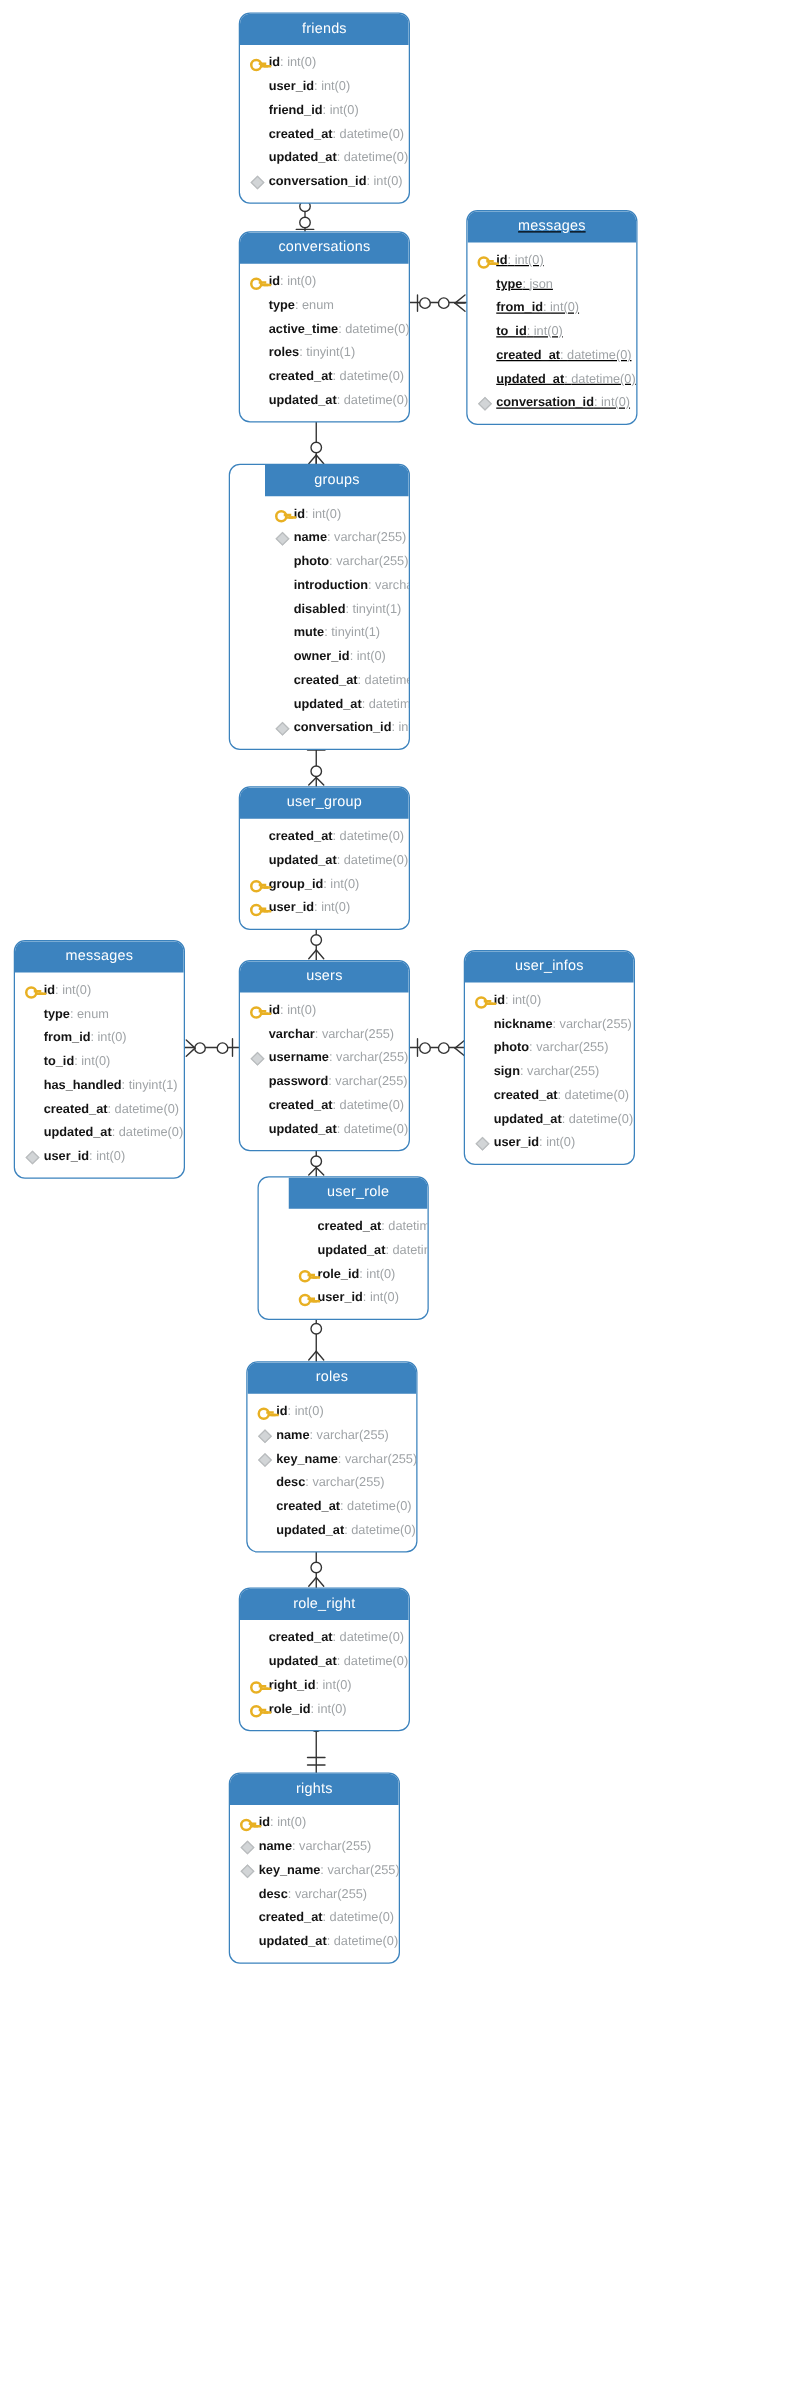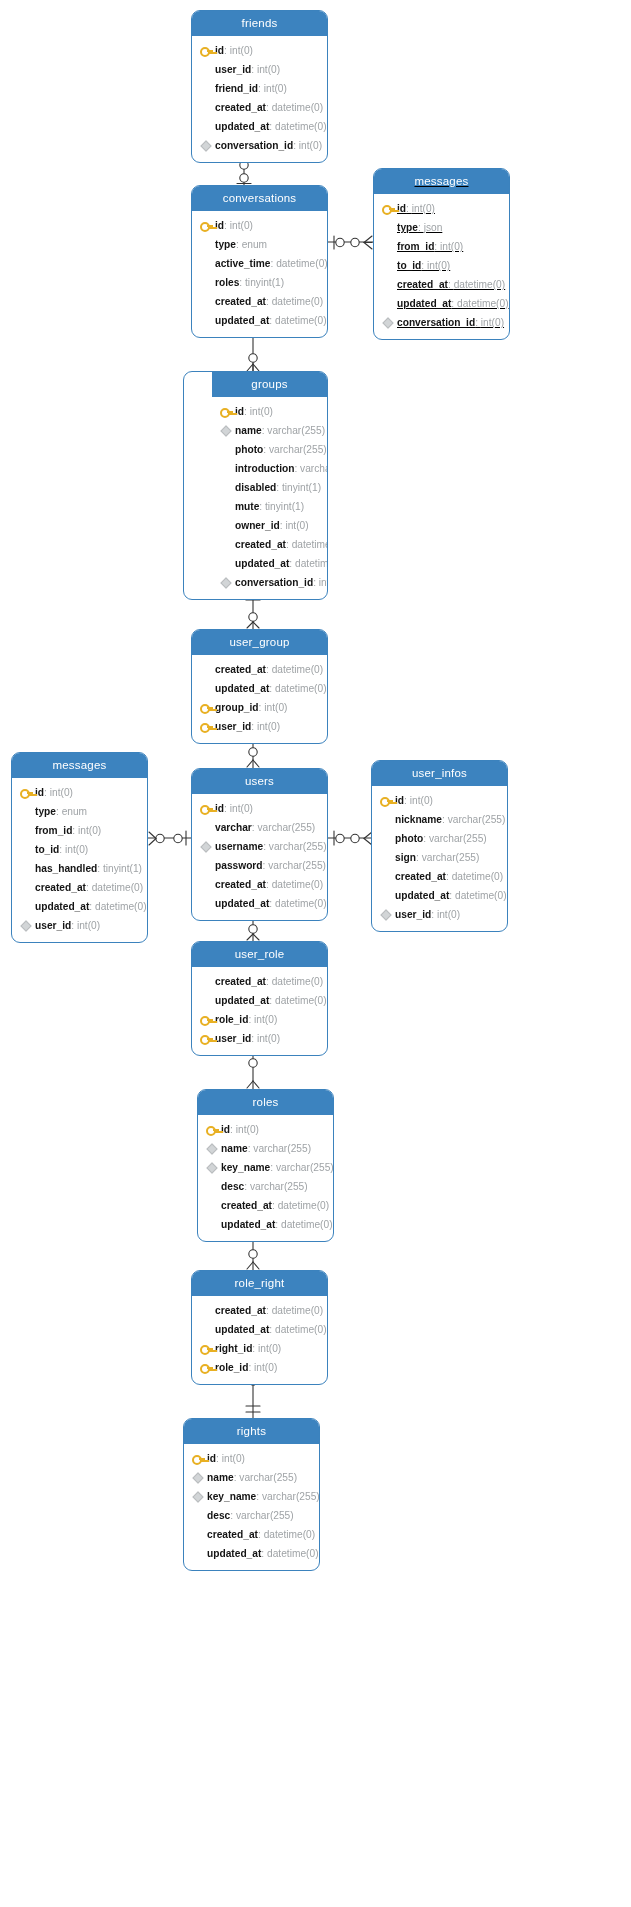--- a/index.html
+++ b/index.html
@@ -517,21 +517,21 @@
             <span class="ftype">datetime(0)</span>
           </div>
           <div class="field">
             <span class="fkey icon-diamond"></span>
             <span class="fname">user_id</span>
             <span class="ftype">:&nbsp;</span>
             <span class="ftype">int(0)</span>
           </div>
         </div>
       </div>
-      <div class="entity" style="left: 191px; top: 941px; width: 137px;">
+      <div class="entity" style="left: 206px; top: 941px; width: 137px; padding-left: 24px;">
         <div class="entity-header">user_role</div>
         <div class="entity-body">
           <div class="field">
             <span class="fkey"></span>
             <span class="fname">created_at</span>
             <span class="ftype">:&nbsp;</span>
             <span class="ftype">datetime(0)</span>
           </div>
           <div class="field">
             <span class="fkey"></span>

